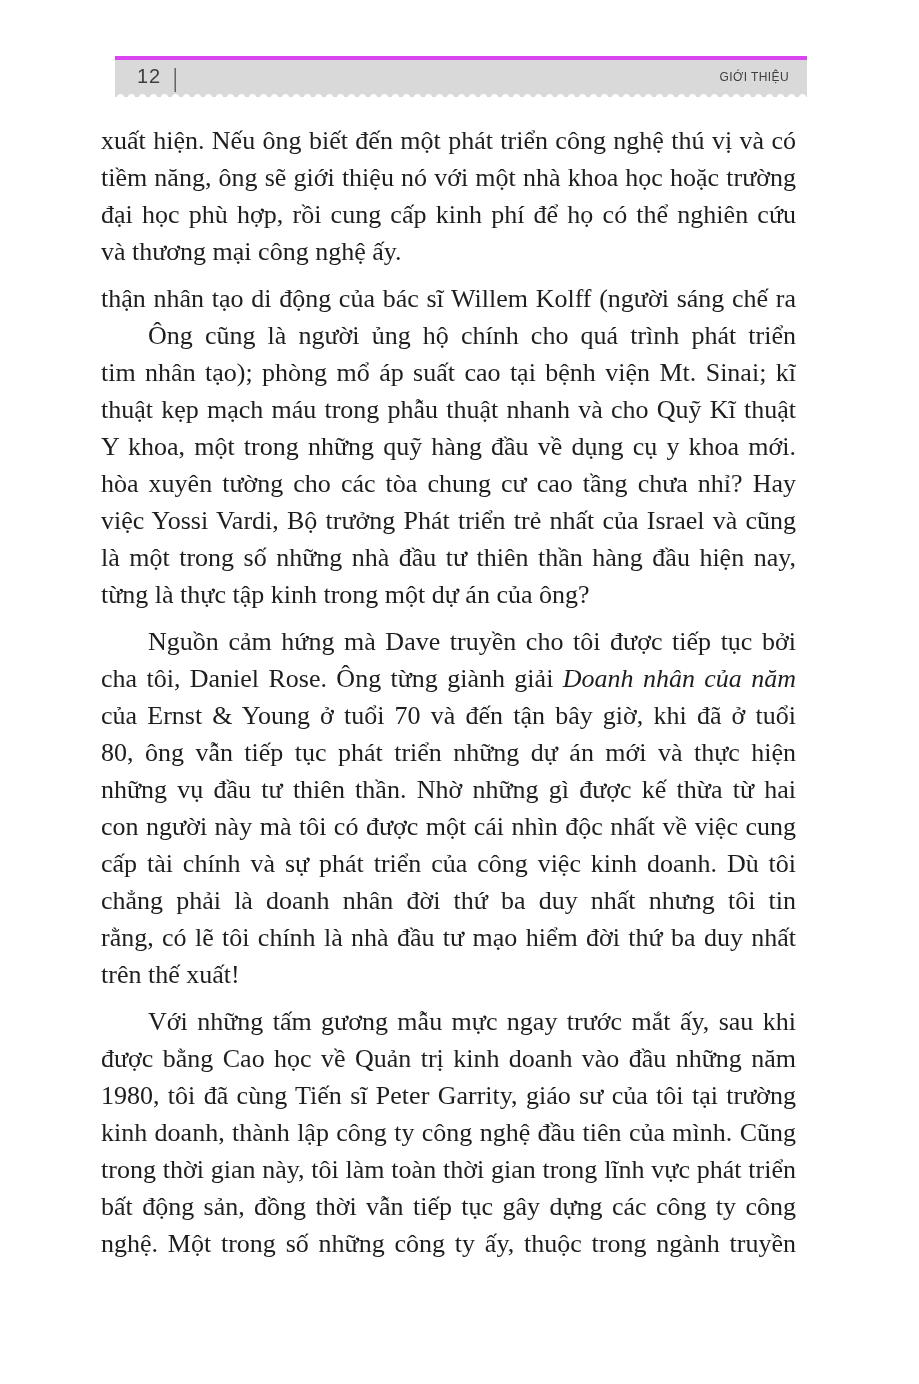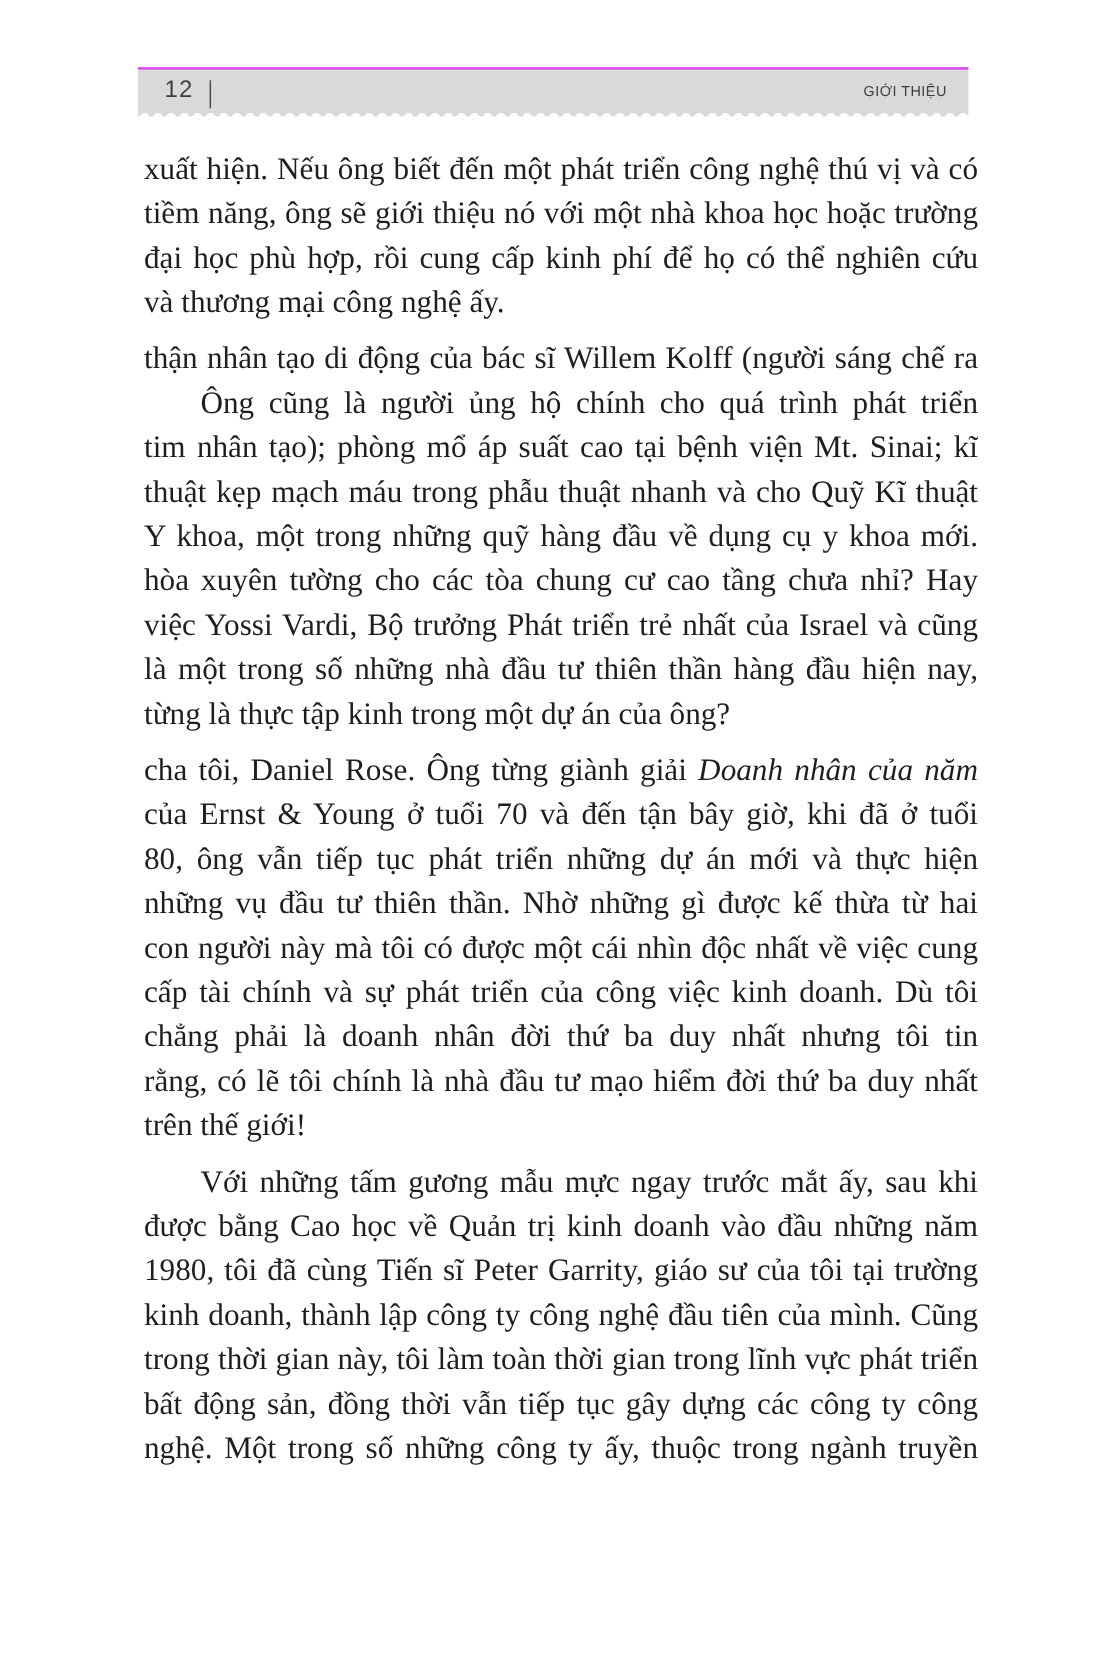--- a/index.html
+++ b/index.html
@@ -13,21 +13,21 @@
 
   
   .band {
     position: absolute;
     left: 115px;
     top: 56px;
     width: 692px;
     height: 41px;
     box-sizing: border-box;
     background: var(--band-bg, #d9d9d9);
-    border-top: 2px solid #d946ef;
+    border-top: 4px solid #d946ef;
     display: flex;
     justify-content: space-between;
     align-items: center;
     padding: 0 18px 4px 22px;
     font-family: "Liberation Sans", sans-serif;
     color: var(--band-text, #3e3e3e);
   }
   
   .band::after {
     content: "";
@@ -48,21 +48,21 @@
     color: #4a4a4a;
     position: relative;
     top: 2px;
     transform: scaleX(0.6);
   }
   .ptitle { font-size: 12px; letter-spacing: 0.4px; }
 
   
   .body-text {
     position: absolute;
-    left: 120px;
+    left: 101px;
     top: 122px;
     width: 695px;
     font-family: "Liberation Serif", "DejaVu Serif", serif;
     font-size: 26px;
     line-height: 37px;
     color: var(--body-text, #1e1e1e);
   }
   .para { margin: 0 0 10px 0; padding: 0; }
   .line {
     height: 37px;
@@ -100,29 +100,30 @@
         <div class="line ind">Ông cũng là người ủng hộ chính cho quá trình phát triển</div>
         <div class="line">tim nhân tạo); phòng mổ áp suất cao tại bệnh viện Mt. Sinai; kĩ</div>
         <div class="line">thuật kẹp mạch máu trong phẫu thuật nhanh và cho Quỹ Kĩ thuật</div>
         <div class="line">Y khoa, một trong những quỹ hàng đầu về dụng cụ y khoa mới.</div>
         <div class="line">hòa xuyên tường cho các tòa chung cư cao tầng chưa nhỉ? Hay</div>
         <div class="line">việc Yossi Vardi, Bộ trưởng Phát triển trẻ nhất của Israel và cũng</div>
         <div class="line">là một trong số những nhà đầu tư thiên thần hàng đầu hiện nay,</div>
         <div class="line noj">từng là thực tập kinh trong một dự án của ông?</div>
       </div>
       <div class="para">
+        <div class="line ind">Nguồn cảm hứng mà Dave truyền cho tôi được tiếp tục bởi</div>
         <div class="line">cha tôi, Daniel Rose. Ông từng giành giải <em>Doanh nhân của năm</em></div>
         <div class="line">của Ernst &amp; Young ở tuổi 70 và đến tận bây giờ, khi đã ở tuổi</div>
         <div class="line">80, ông vẫn tiếp tục phát triển những dự án mới và thực hiện</div>
         <div class="line">những vụ đầu tư thiên thần. Nhờ những gì được kế thừa từ hai</div>
         <div class="line">con người này mà tôi có được một cái nhìn độc nhất về việc cung</div>
         <div class="line">cấp tài chính và sự phát triển của công việc kinh doanh. Dù tôi</div>
         <div class="line">chẳng phải là doanh nhân đời thứ ba duy nhất nhưng tôi tin</div>
         <div class="line">rằng, có lẽ tôi chính là nhà đầu tư mạo hiểm đời thứ ba duy nhất</div>
-        <div class="line noj">trên thế giới!</div>
+        <div class="line noj">trên thế xuất!</div>
       </div>
       <div class="para">
         <div class="line ind">Với những tấm gương mẫu mực ngay trước mắt ấy, sau khi lấy</div>
         <div class="line">được bằng Cao học về Quản trị kinh doanh vào đầu những năm</div>
         <div class="line">1980, tôi đã cùng Tiến sĩ Peter Garrity, giáo sư của tôi tại trường</div>
         <div class="line">kinh doanh, thành lập công ty công nghệ đầu tiên của mình. Cũng</div>
         <div class="line">trong thời gian này, tôi làm toàn thời gian trong lĩnh vực phát triển</div>
         <div class="line">bất động sản, đồng thời vẫn tiếp tục gây dựng các công ty công</div>
         <div class="line">nghệ. Một trong số những công ty ấy, thuộc trong ngành truyền dẫn</div>
       </div>

